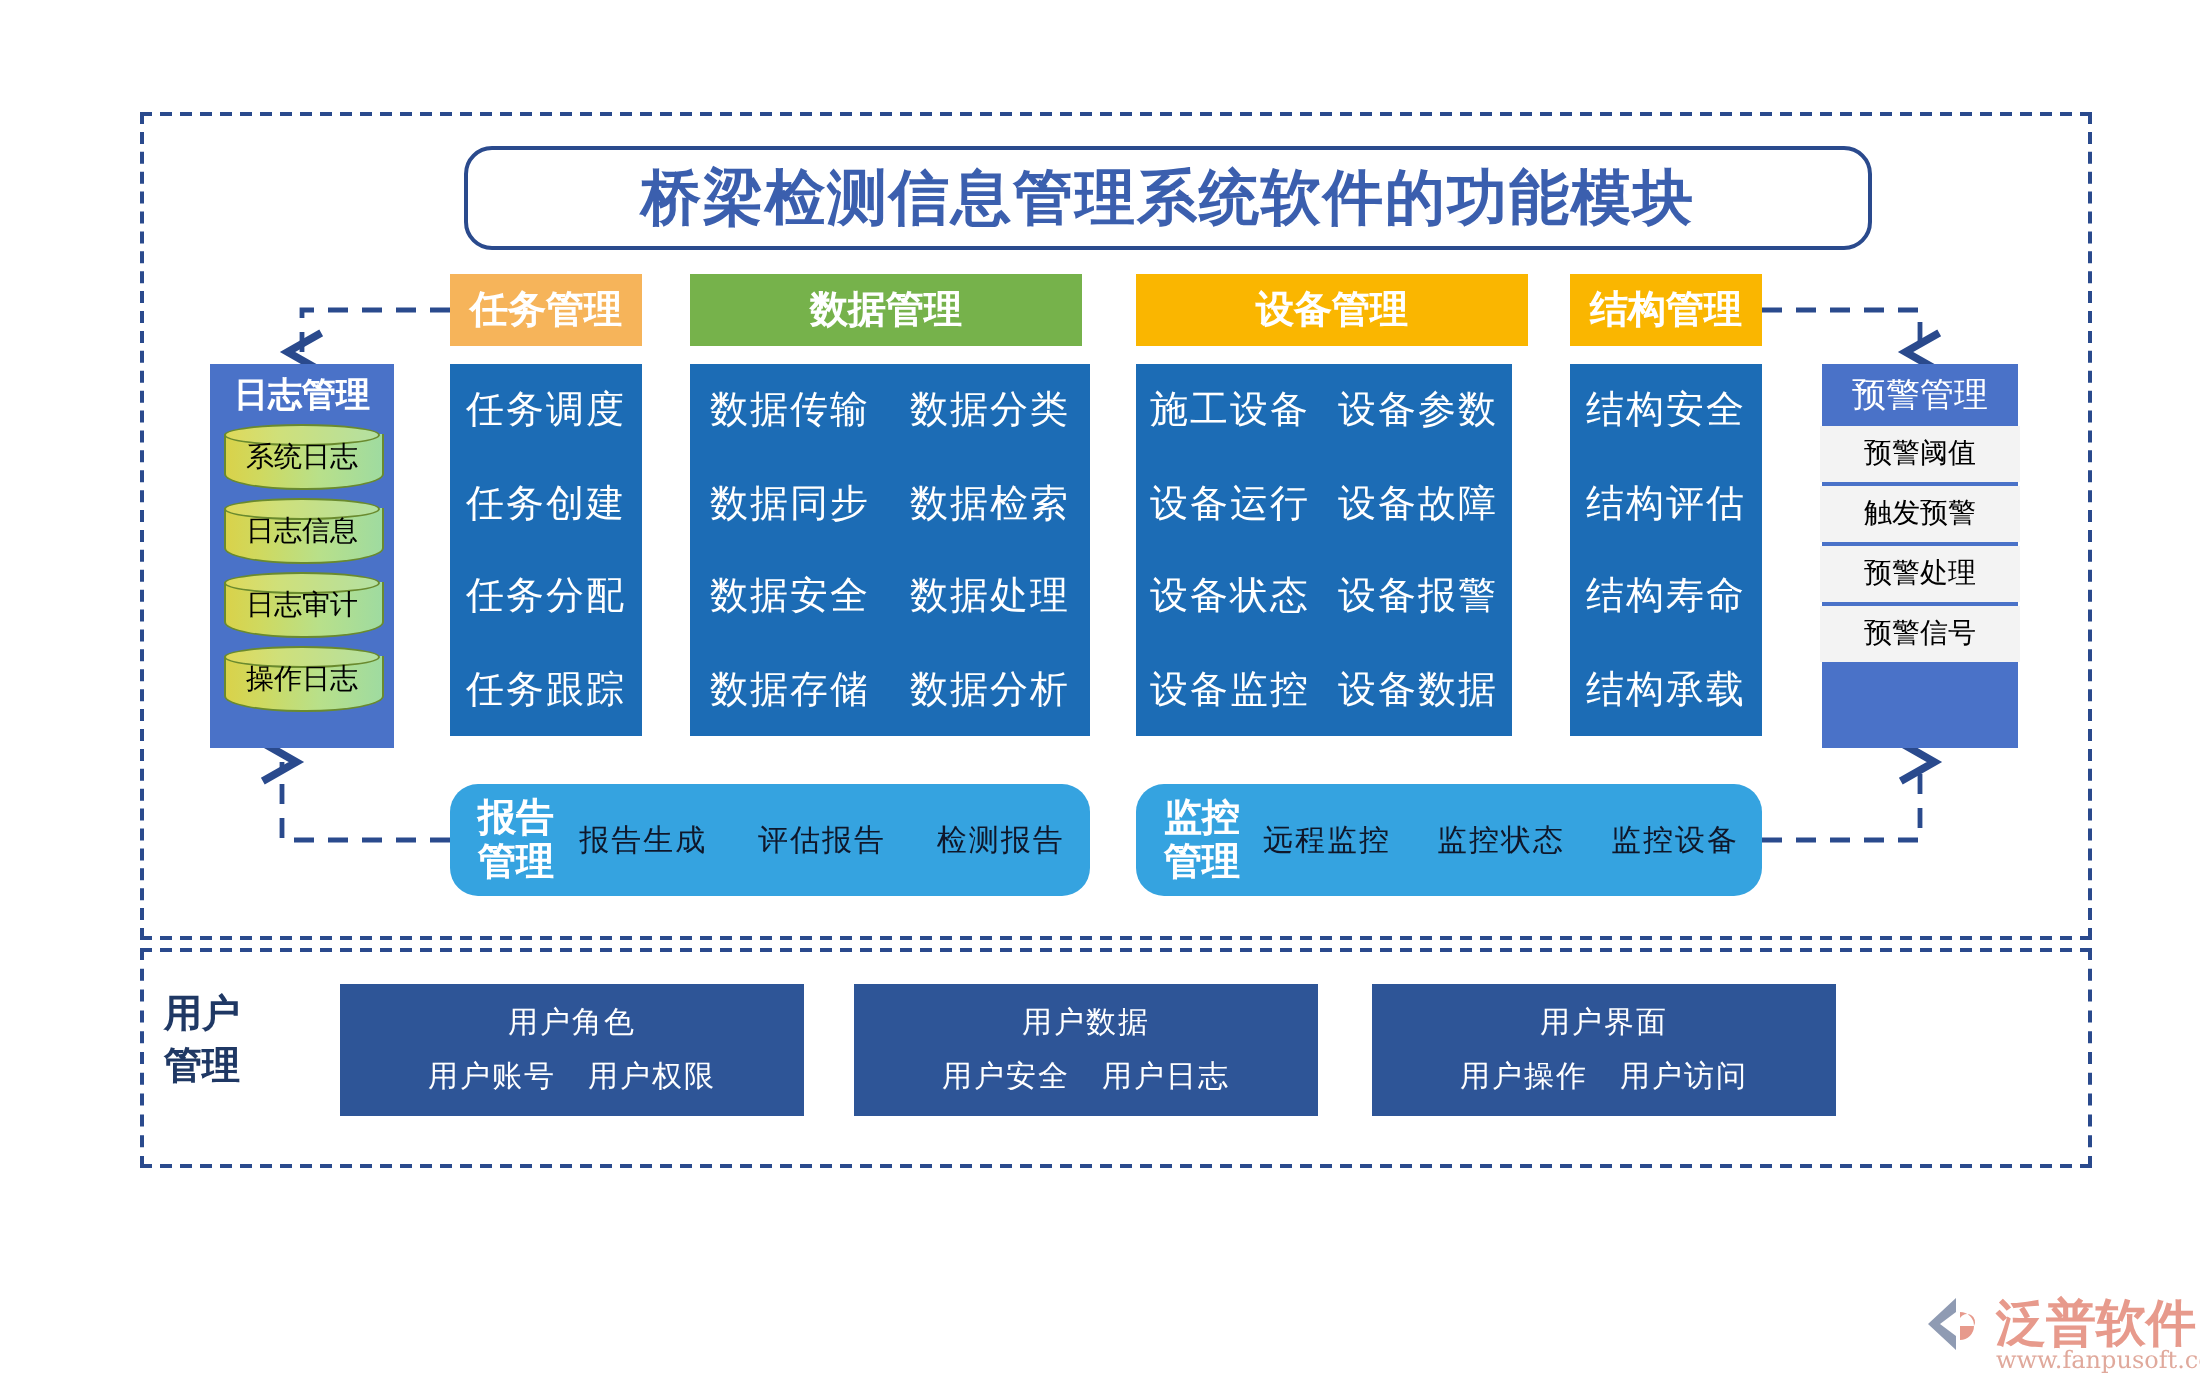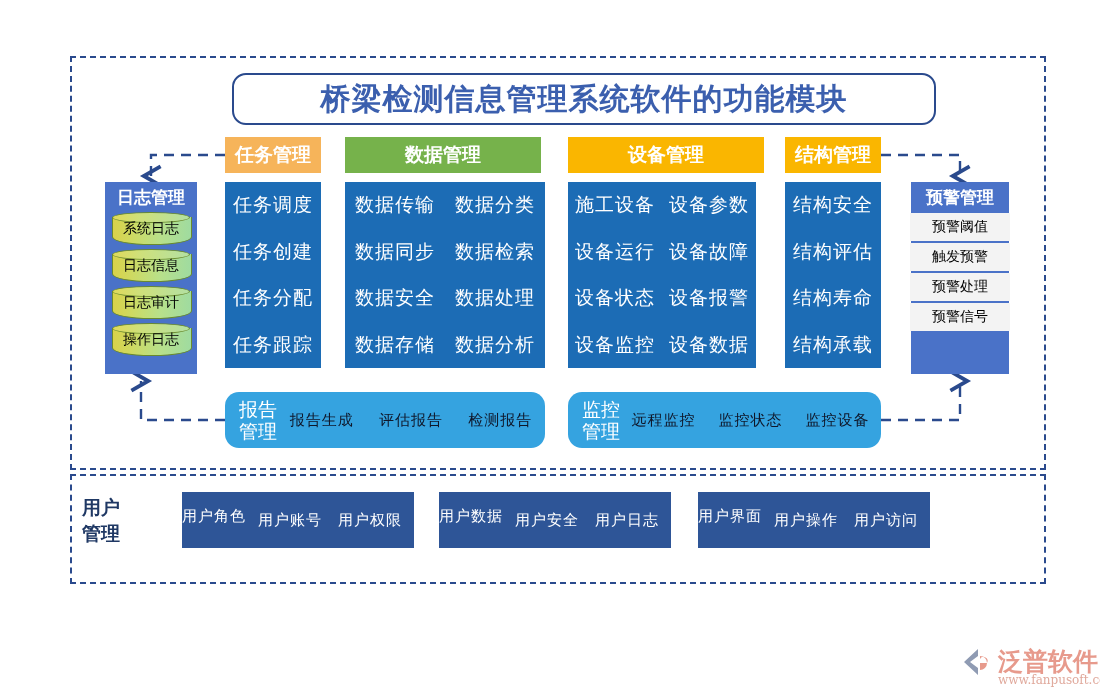--- a/index.html
+++ b/index.html
@@ -86,52 +86,52 @@
   }
 
   
   #panel-warn{
     position:absolute;left:911px;top:182px;width:98px;height:192px;
     background:#4a72c8;display:flex;flex-direction:column;align-items:center;
     box-sizing:border-box;padding-top:2px;
   }
   #panel-warn .hdr{
     font-family:"DejaVu Serif","Liberation Serif",serif;
-    font-size:17px;font-weight:bold;color:#ffffff;margin:2px 0 4px 0;white-space:nowrap;
+    font-size:17px;font-weight:normal;color:#ffffff;margin:2px 0 4px 0;white-space:nowrap;
   }
   #panel-warn .item{
     width:100px;height:28px;background:#f3f3f3;margin-bottom:2px;
     display:flex;align-items:center;justify-content:center;
     font-size:14px;color:#000000;white-space:nowrap;
   }
 
   
   .lbar{
     position:absolute;background:#35a3e0;border-radius:14px;
     display:flex;align-items:center;
   }
   .lbar .ttl{
     font-family:"DejaVu Serif","Liberation Serif",serif;
-    font-size:19px;font-weight:normal;color:#ffffff;line-height:22px;
+    font-size:19px;font-weight:bold;color:#ffffff;line-height:22px;
     margin-left:14px;white-space:nowrap;text-align:center;
   }
   .lbar .items{display:flex;flex:1;justify-content:space-around;align-items:center;}
   .lbar .items span{color:#0f172a;font-size:15px;white-space:nowrap;letter-spacing:1px;}
   #bar-report{left:225px;top:392px;width:320px;height:56px;}
   #bar-monitor{left:568px;top:392px;width:313px;height:56px;}
 
   
   #user-label{
     position:absolute;left:82px;top:494px;width:70px;
     font-family:"DejaVu Serif","Liberation Serif",serif;
     font-size:19px;font-weight:bold;color:#1f3864;line-height:26px;
   }
   .ubox{
-    position:absolute;background:#2e5597;height:56px;
-    display:flex;flex-direction:row;justify-content:center;align-items:center;margin-left:12px;
+    position:absolute;background:#2e5597;height:66px;
+    display:flex;flex-direction:column;justify-content:center;align-items:center;
   }
   .ubox .head{color:#ffffff;font-size:15px;margin-bottom:8px;letter-spacing:1px;white-space:nowrap;}
   .ubox .sub{display:flex;justify-content:center;gap:16px;width:100%;}
   .ubox .sub span{color:#ffffff;font-size:15px;white-space:nowrap;letter-spacing:1px;}
   #ubox-0{left:170px;top:492px;width:232px;}
   #ubox-1{left:427px;top:492px;width:232px;}
   #ubox-2{left:686px;top:492px;width:232px;}
 
   
   #links{position:absolute;left:0;top:0;width:1100px;height:700px;pointer-events:none;}

